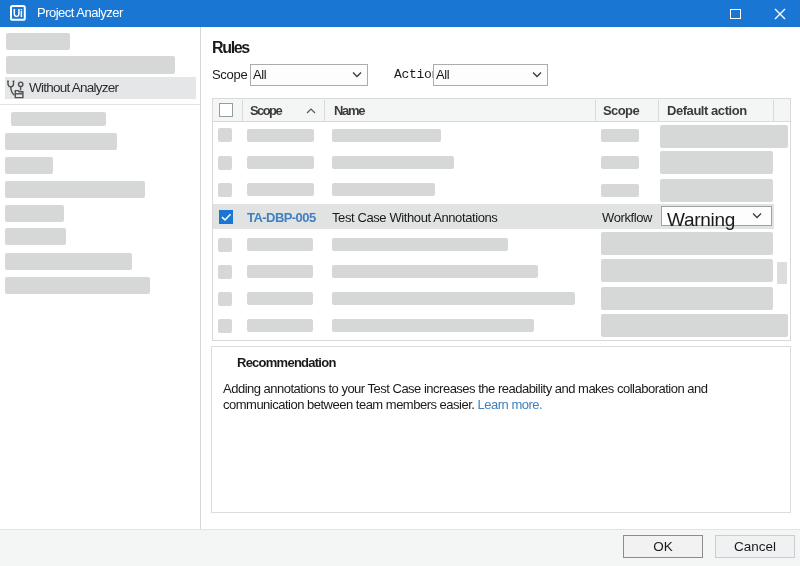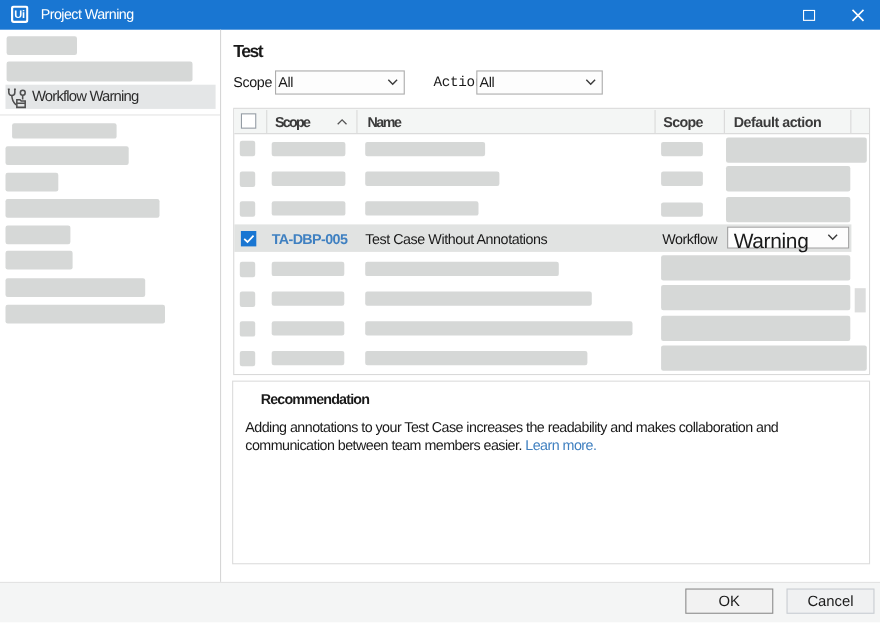--- a/index.html
+++ b/index.html
@@ -9,21 +9,21 @@
   .bar { position:absolute; background:#d6d8d7; border-radius:2px; }
 </style>
 </head>
 <body>
 
 <div class="abs" style="left:0;top:0;width:800px;height:27px;background:#1976d2;"></div>
 <svg class="abs" style="left:10px;top:5px;" width="16" height="16" viewBox="0 0 16 16">
   <rect x="1" y="1" width="13.8" height="13.8" rx="1.6" fill="none" stroke="#fff" stroke-width="2"></rect>
   <text x="7.9" y="11.6" font-size="10" font-weight="bold" fill="#fff" text-anchor="middle" font-family="Liberation Sans">Ui</text>
 </svg>
-<div class="abs" style="left:37px;top:4.5px;font-size:13px;color:#fff;letter-spacing:-0.5px;">Project Warning</div>
+<div class="abs" style="left:37px;top:4.5px;font-size:13px;color:#fff;letter-spacing:-0.5px;">Project Analyzer</div>
 <div class="abs" style="left:730px;top:8.5px;width:10.5px;height:10.5px;border:1.4px solid #fff;"></div>
 <svg class="abs" style="left:774px;top:8px;" width="12" height="12" viewBox="0 0 12 12">
   <path d="M1,1 L11,11 M11,1 L1,11" stroke="#fff" stroke-width="1.4"></path>
 </svg>
 
 <div class="abs" style="left:200px;top:27px;width:1px;height:502px;background:#d6d6d6;"></div>
 <div class="bar" style="left:6px;top:33px;width:64px;height:17px;"></div>
 <div class="bar" style="left:6px;top:56px;width:169px;height:18px;"></div>
 <div class="abs" style="left:5px;top:77px;width:191px;height:22px;background:#e4e6e7;"></div>
 <svg class="abs" style="left:6px;top:80px;" width="18" height="19" viewBox="0 0 18 19">
@@ -31,32 +31,32 @@
     <path d="M1.1,1.2 h1.7"></path>
     <path d="M6.7,1.2 h1.7"></path>
     <path d="M2,1.2 v2.9 a2.75,2.75 0 0 0 5.5,0 V1.2"></path>
     <path d="M4.75,6.9 Q4.9,12.3 8.5,15.3"></path>
     <circle cx="14.7" cy="4.3" r="2.2"></circle>
     <path d="M14.6,6.6 V10.4"></path>
     <path d="M9.3,17.6 V10.6 h2.9 l1.1,1.2 h3.6 V17.6 z"></path>
     <path d="M9.5,13.8 H16.7"></path>
   </g>
 </svg>
-<div class="abs" style="left:29px;top:80px;font-size:13.5px;color:#2d2d2d;letter-spacing:-0.75px;">Workflow Warning</div>
+<div class="abs" style="left:29px;top:80px;font-size:13.5px;color:#2d2d2d;letter-spacing:-0.75px;">Without Analyzer</div>
 <div class="abs" style="left:0px;top:104px;width:200px;height:1px;background:#e4e4e4;"></div>
 <div class="bar" style="left:11px;top:112px;width:95px;height:14px;"></div>
 <div class="bar" style="left:5px;top:133px;width:112px;height:17px;"></div>
 <div class="bar" style="left:5px;top:157px;width:48px;height:17px;"></div>
 <div class="bar" style="left:5px;top:181px;width:140px;height:17px;"></div>
 <div class="bar" style="left:5px;top:205px;width:59px;height:17px;"></div>
 <div class="bar" style="left:5px;top:228px;width:61px;height:17px;"></div>
 <div class="bar" style="left:5px;top:253px;width:127px;height:17px;"></div>
 <div class="bar" style="left:5px;top:277px;width:145px;height:17px;"></div>
 
-<div class="abs" style="left:212px;top:38.5px;font-size:16px;font-weight:bold;color:#1a1a1a;letter-spacing:-1.35px;">Test</div>
+<div class="abs" style="left:212px;top:38.5px;font-size:16px;font-weight:bold;color:#1a1a1a;letter-spacing:-1.35px;">Rules</div>
 
 <div class="abs" style="left:212px;top:66.5px;font-size:13px;color:#1a1a1a;letter-spacing:-0.3px;">Scope</div>
 <div class="abs" style="left:250px;top:64px;width:118px;height:22px;background:#fdfdfd;border:1px solid #acacac;"></div>
 <div class="abs" style="left:253px;top:66.5px;font-size:13px;color:#1a1a1a;letter-spacing:-0.4px;">All</div>
 <svg class="abs" style="left:352px;top:71px;" width="10" height="8" viewBox="0 0 10 8">
   <path d="M1,1.5 L5,5.5 L9,1.5" fill="none" stroke="#3b3b3b" stroke-width="1.3"></path>
 </svg>
 <div class="abs" style="left:394px;top:66.5px;font-size:13px;color:#1a1a1a;letter-spacing:-0.3px;font-family:Liberation Mono, monospace;">Action</div>
 <div class="abs" style="left:433px;top:64px;width:115px;height:22px;background:#fdfdfd;border:1px solid #acacac;"></div>
 <div class="abs" style="left:436px;top:66.5px;font-size:13px;color:#1a1a1a;letter-spacing:-0.4px;">All</div>

